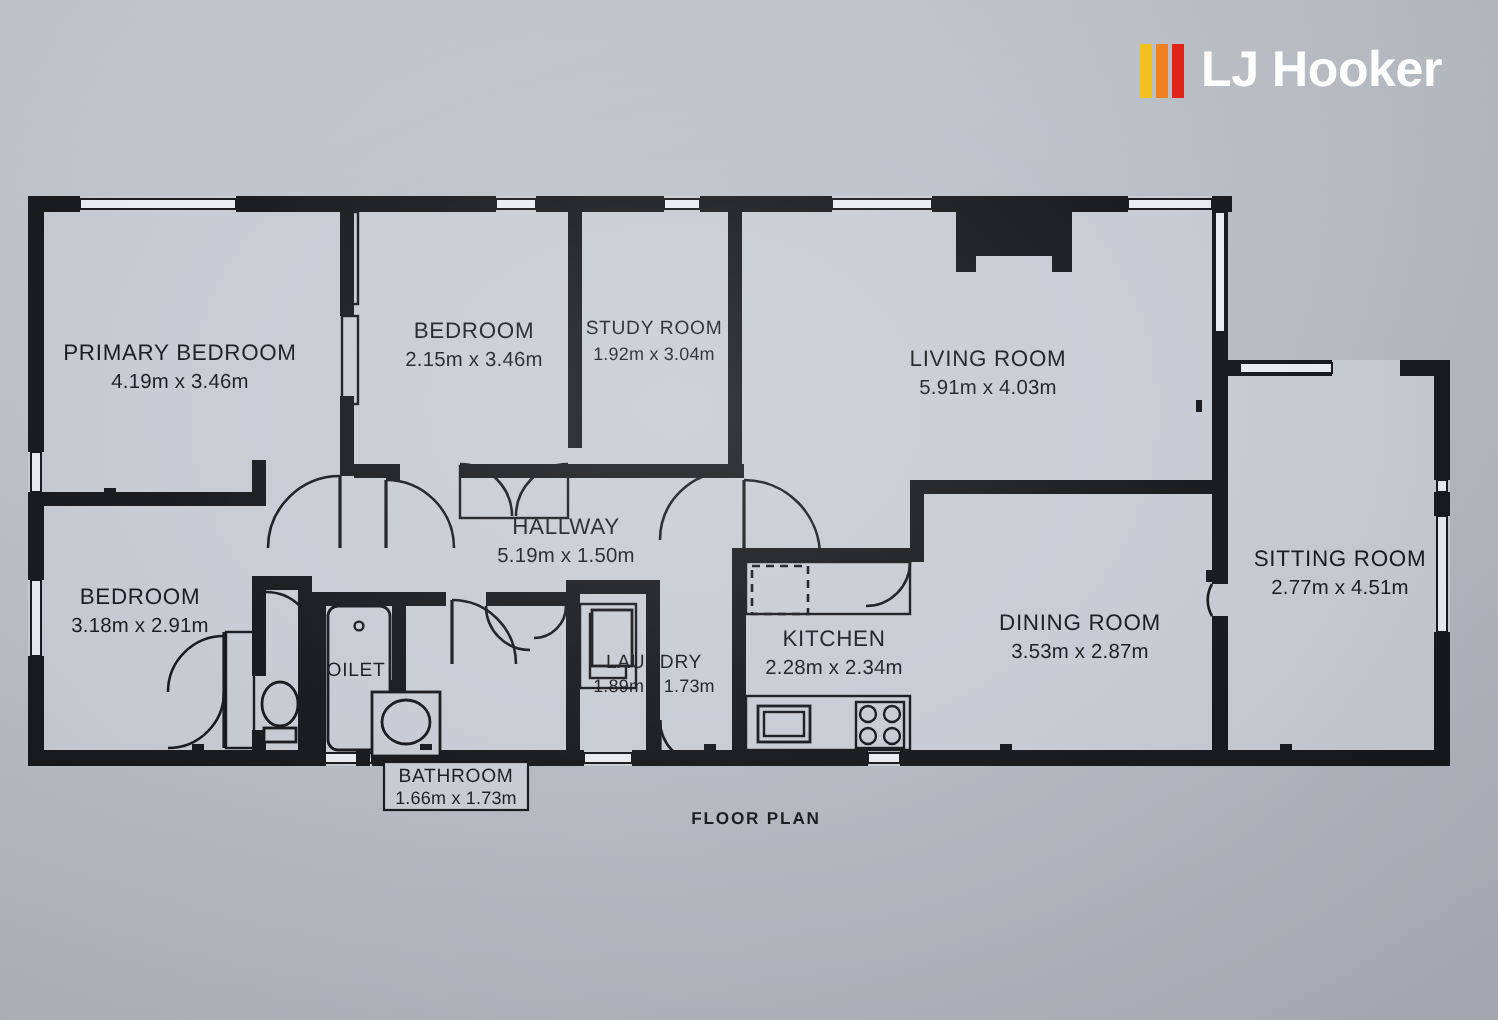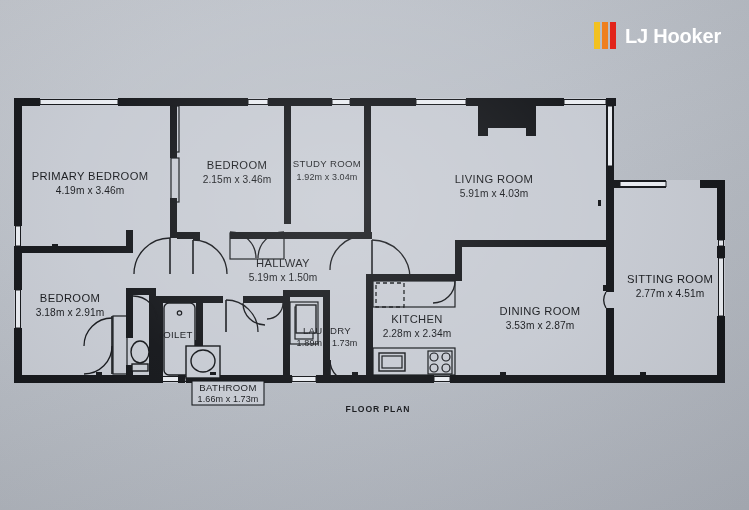--- a/index.html
+++ b/index.html
@@ -39,21 +39,21 @@
     gap: 2px;
     height: 27px;
   }
   #brand-bars i {
     display: block;
     width: 6px;
     height: 27px;
   }
   #brand-text {
     color: #ffffff;
-    font-size: 20px;
+    font-size: 25px;
     font-weight: bold;
     letter-spacing: -0.2px;
     line-height: 1;
     font-family: "Liberation Sans", sans-serif;
   }
 
   
   #plan-wrap {
     position: absolute;
     left: 0;

